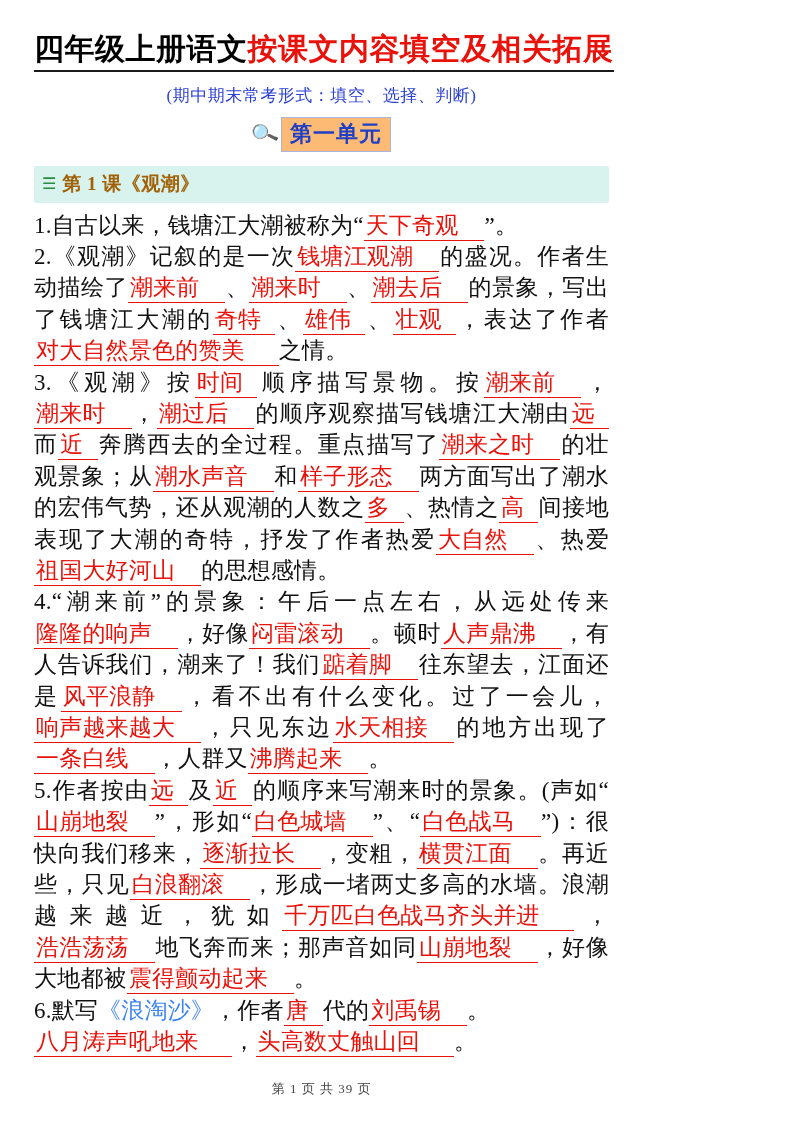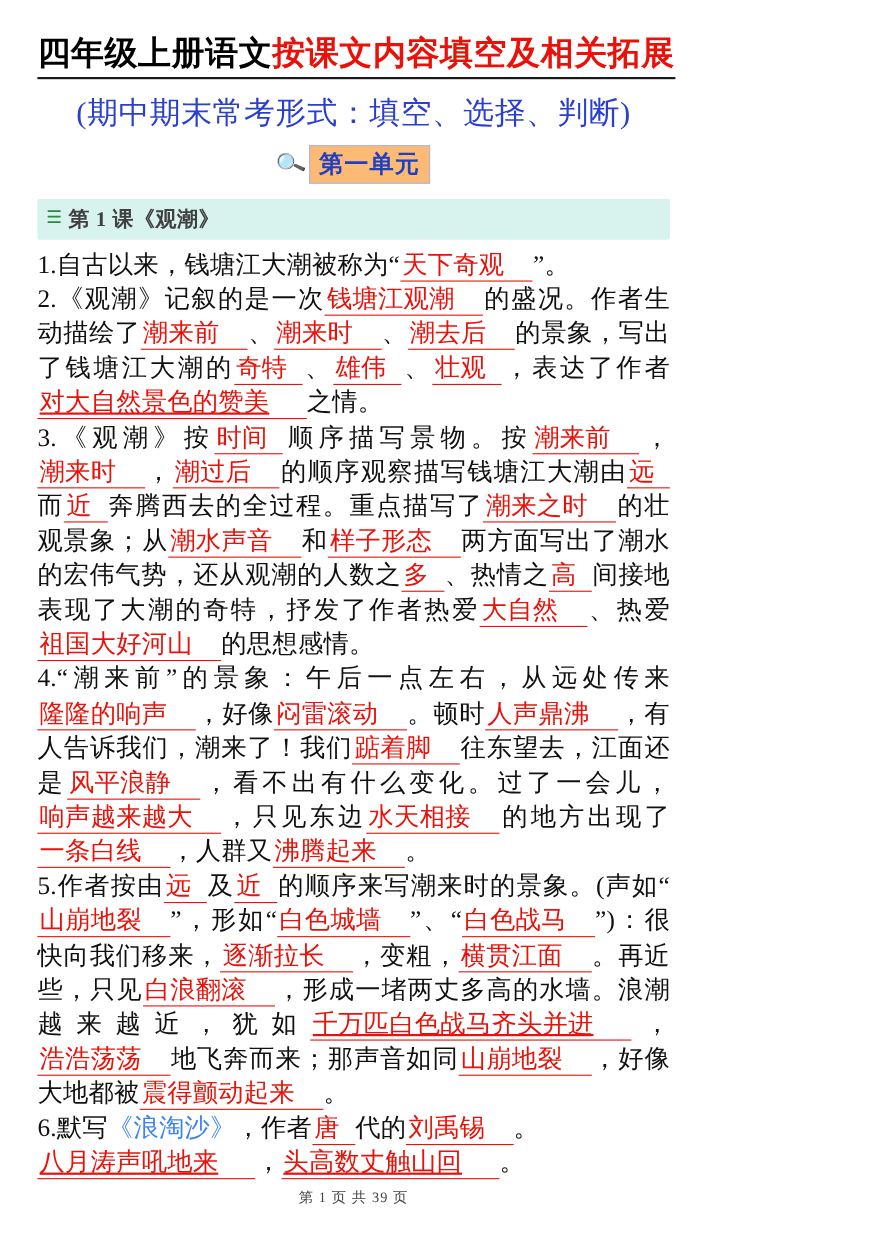--- a/index.html
+++ b/index.html
@@ -35,21 +35,21 @@
   .title-black { color: #000000; }
   .title-red { color: #e8120a; }
   .title-underline {
     border-bottom: 2px solid #1a1a1a;
     display: inline-block;
     padding-bottom: 2px;
   }
 
   .subtitle {
     text-align: center;
-    font-size: 28px;
+    font-size: 17px;
     color: #2a3fd0;
     margin-top: 12px;
     font-weight: normal;
     letter-spacing: 0.5px;
   }
 
   .unit-row {
     display: flex;
     align-items: center;
     justify-content: center;
@@ -83,21 +83,21 @@
     gap: 6px;
   }
   .lesson-icon {
     font-size: 16px;
     color: #2a8a3e;
     line-height: 1;
   }
   .lesson-text {
     font-size: 19px;
     font-weight: bold;
-    color: #404040;
+    color: #a16207;
     letter-spacing: 0.5px;
   }
 
   
   .content {
     margin-top: 7px;
     font-size: 23px;
     line-height: 31.4px;
     color: #111111;
     letter-spacing: 0.2px;
@@ -112,21 +112,21 @@
     color: #e8120a;
     border-bottom: 1.4px solid #e8120a;
     padding: 0 2px 1px 2px;
     display: inline-block;
     line-height: 26px;
   }
   .blank-pad {
     padding-right: 26px;
   }
   .blank-pad-s { padding-right: 14px; }
-  .blank-pad-l { padding-right: 34px; text-decoration: underline; }
+  .blank-pad-l { padding-right: 34px; }
   .blue-q { color: #3b82f6; }
 
   .center-line {
     text-align: left;
   }
 
   
   .footer {
     position: absolute;
     left: 0;

